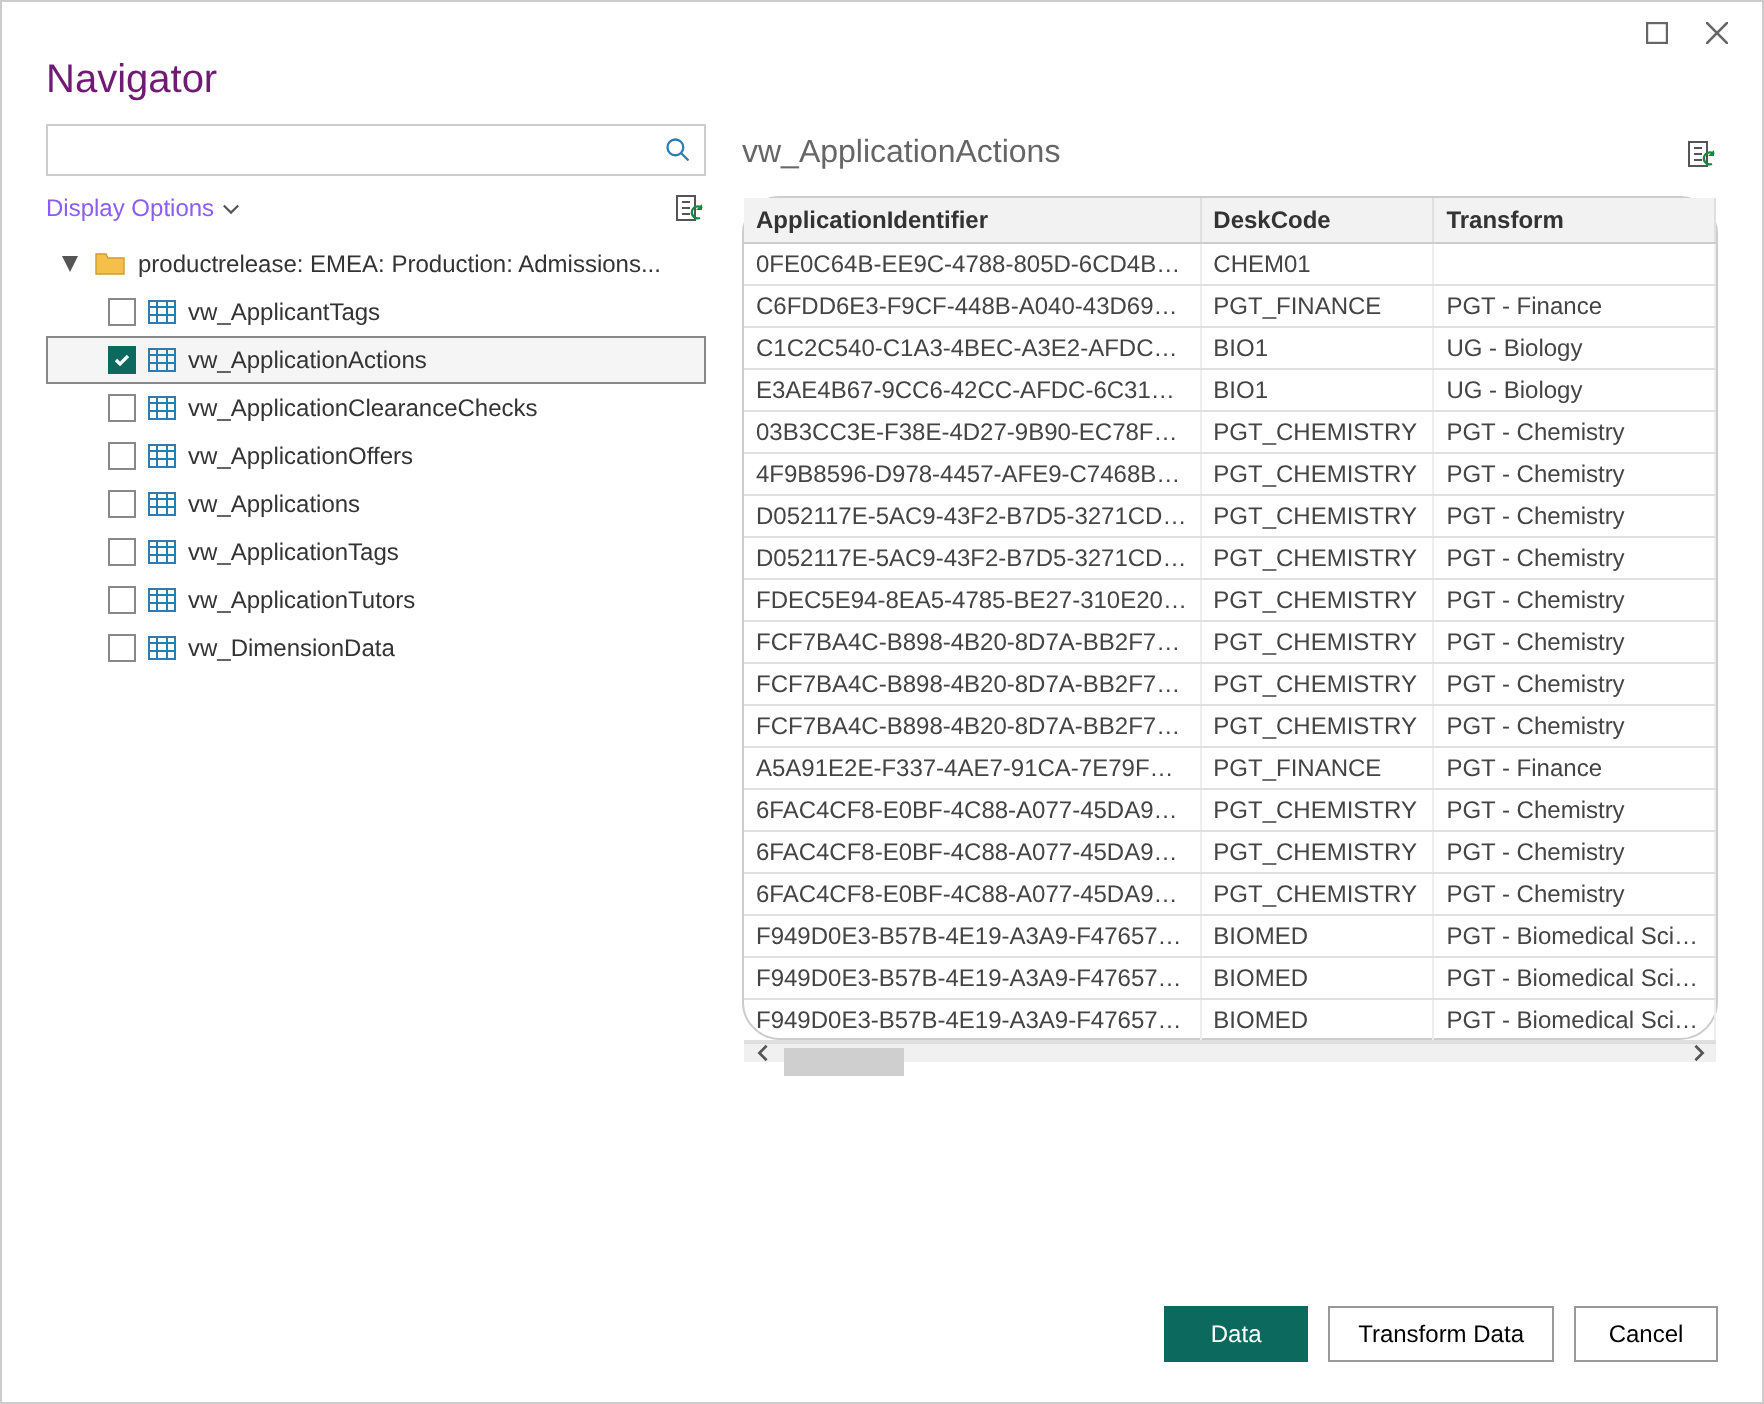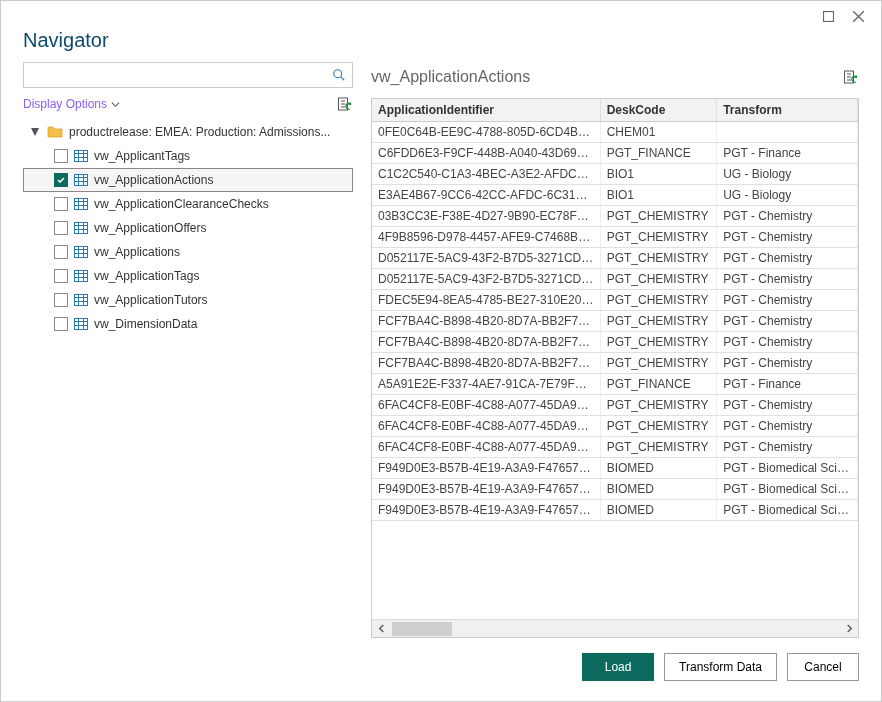--- a/index.html
+++ b/index.html
@@ -34,21 +34,21 @@
     display:flex;
     align-items:center;
     justify-content:center;
     color:#666;
     cursor:pointer;
   }
   .titlebar .winbtn svg { width:11px; height:11px; }
   .title {
     font-size: 20px;
     font-weight: 400;
-    color: #0c4a6e;
+    color: #701a75;
     padding: 2px 22px 10px 22px;
   }
   .content {
     flex: 1;
     display: flex;
     padding: 0 22px;
     gap: 18px;
     min-height: 0;
   }
   .leftpane {
@@ -443,21 +443,21 @@
             <rect x="1.5" y="2" width="9" height="12" fill="none" stroke="#555" stroke-width="1"></rect>
             <line x1="4" y1="5" x2="8" y2="5" stroke="#555"></line>
               <line x1="4" y1="8" x2="8" y2="8" stroke="#555"></line>
               <line x1="4" y1="11" x2="8" y2="11" stroke="#555"></line>
             <path d="M14 8 a3 3 0 1 0 -1 5" fill="none" stroke="#14893c" stroke-width="1.2"></path>
             <path d="M14 6 L14 9 L11 9 Z" fill="#14893c"></path>
           </svg>
         </div>
       </div>
 
-      <div class="grid-wrap" style="height:540px;">
+      <div class="grid-wrap" style="height:422px;border-radius:19px;">
         <table class="grid">
           <colgroup>
               <col style="width:47%">
               <col style="width:24%">
               <col style="width:29%">
             </colgroup>
           <thead>
               <tr id="grid-head-row">
                 <th>ApplicationIdentifier</th>
                 <th>DeskCode</th>
@@ -576,21 +576,21 @@
               </svg>
           </div>
         </div>
       </div>
     </div>
 
   </div>
 
   <div class="footer">
     <div class="btn primary">
-        <span>Load</span>
+        <span>Data</span>
       </div>
     <div class="btn">
         <span>Transform Data</span>
       </div>
     <div class="btn">
         <span>Cancel</span>
       </div>
   </div>
 
 </div>

